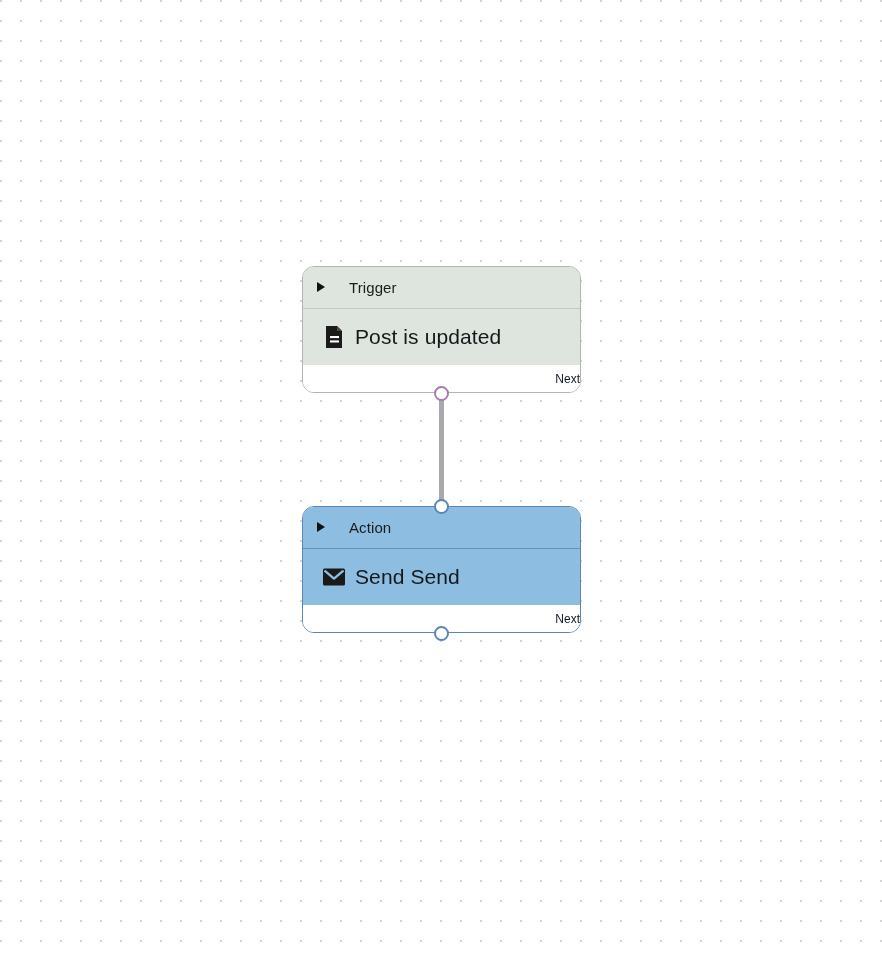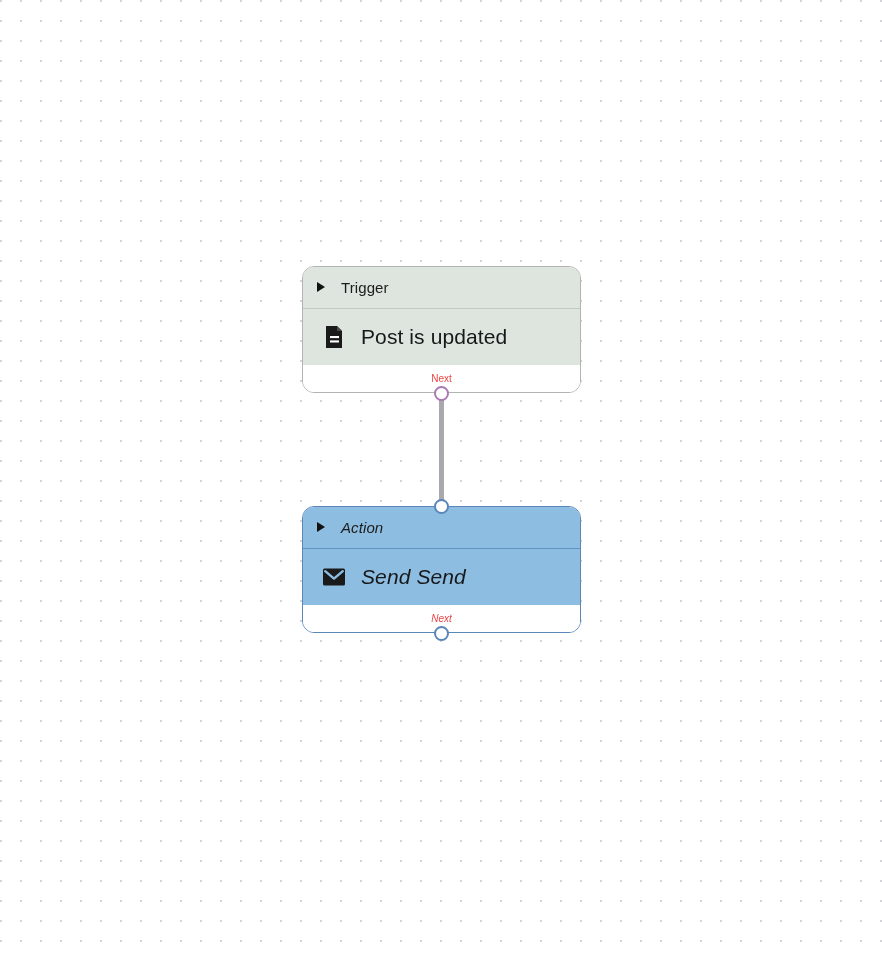--- a/index.html
+++ b/index.html
@@ -52,21 +52,21 @@
     border-width: 1px;
     height: 100%;
     width: 100%;
     display: flex;
     flex-direction: column;
   }
 
   .node-header {
     display: flex;
     align-items: center;
-    gap: 16px;
+    gap: 24px;
     padding: 0 14px;
     height: 42px;
     font-size: 15px;
     color: #1c1c1c;
     box-sizing: border-box;
     border-bottom-style: solid;
     border-bottom-width: 1px;
   }
   .caret {
     display: inline-block;
@@ -78,21 +78,21 @@
     flex: none;
   }
   .node-header-label {
     font-size: 15px;
     letter-spacing: 0.1px;
   }
 
   .node-body {
     display: flex;
     align-items: center;
-    gap: 14px;
+    gap: 8px;
     padding: 0 18px;
     height: 57px;
     box-sizing: border-box;
   }
   .node-icon {
     width: 26px;
     height: 26px;
     flex: none;
     display: block;
   }
@@ -101,23 +101,23 @@
     color: #16181a;
     letter-spacing: 0.1px;
     white-space: nowrap;
   }
 
   .node-footer {
     background: #ffffff;
     height: 27px;
     display: flex;
     align-items: center;
-    justify-content: center;
-    font-size: 10px;
-    color: #ef4444;
+    justify-content: flex-end;
+    font-size: 12px;
+    color: #0f172a;
     box-sizing: border-box;
   }
 
   
   .node-trigger .node-inner {
     border-color: #b2b4b2;
   }
   .node-trigger .node-header {
     background: #dde5de;
     border-bottom-color: #c0cbc1;
@@ -186,21 +186,21 @@
       </div>
 
       <div class="node-footer">
         <span>Next</span>
       </div>
 
     </div>
     <div class="port port-trigger-out" style="left:132px; bottom:-7.5px;"></div>
   </div>
 
-  <div class="node node-action" style="left:302px; top:506px; width:279px; height:127px;font-style:italic;">
+  <div class="node node-action" style="left:302px; top:506px; width:279px; height:127px;">
     <div class="node-inner">
 
       <div class="node-header">
         <span class="caret"></span>
         <span class="node-header-label">Action</span>
       </div>
 
       <div class="node-body">
         <span>
           <svg class="node-icon" viewBox="0 0 26 26" xmlns="http://www.w3.org/2000/svg">

